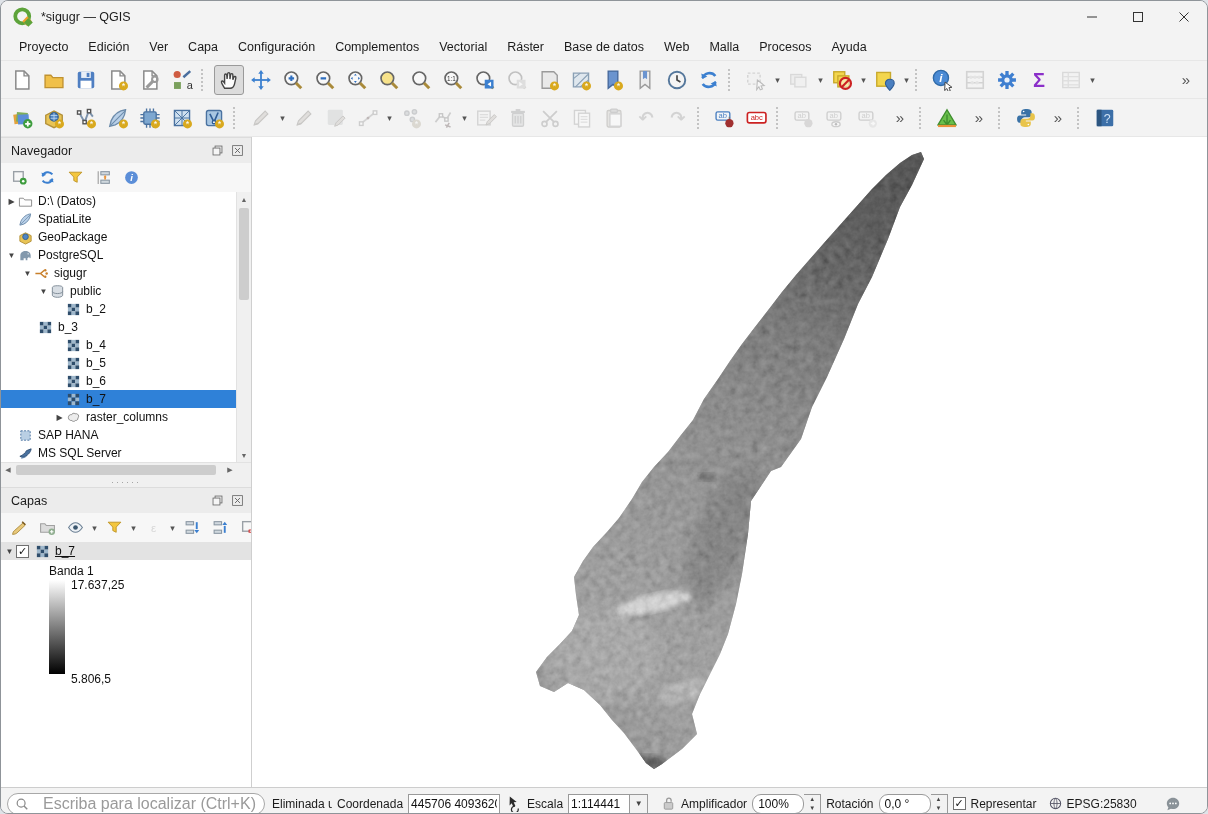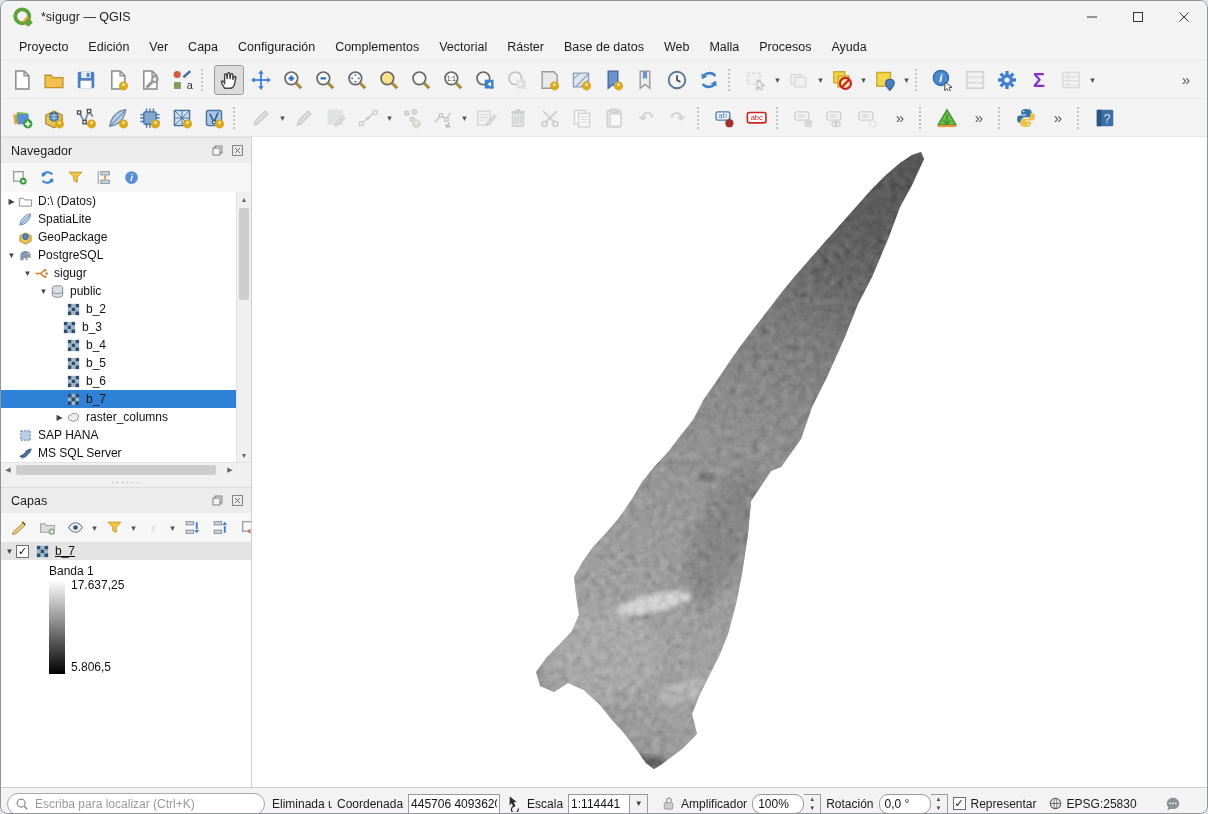--- a/index.html
+++ b/index.html
@@ -46,26 +46,26 @@
   .hs-arrow{position:absolute;top:0;bottom:0;width:14px;display:flex;align-items:center;justify-content:center;font-size:7px;color:#666;}
   .splitter{height:10px;display:flex;align-items:center;justify-content:center;color:#9a9a9a;font-size:9px;letter-spacing:2px;}
   .layers-content{flex:1;background:#fff;position:relative;font-size:12px;color:#111;}
   .layer-row{height:18px;display:flex;align-items:center;background:#e3e3e3;}
   .layer-row .expander{width:13px;font-size:8px;color:#444;text-align:center;margin-left:2px;}
   .cb{width:13px;height:13px;background:#fff;border:1px solid #707070;display:inline-flex;align-items:center;justify-content:center;font-size:11px;color:#111;box-sizing:border-box;}
   .layer-name{margin-left:5px;text-decoration:underline;}
   .band-label{position:absolute;left:48px;top:22px;}
   .ramp{position:absolute;left:48px;top:38px;width:16px;height:94px;background:linear-gradient(#ffffff,#000000);}
   .ramp-max{position:absolute;left:70px;top:36px;}
-  .ramp-min{position:absolute;left:70px;top:118px;}
+  .ramp-min{position:absolute;left:70px;top:130px;}
   .canvas{flex:1;background:#fff;border-left:1px solid #cfcfcf;position:relative;overflow:hidden;}
   
   .statusbar{height:31px;border-top:1px solid #cdcdcd;background:#f3f3f3;display:flex;align-items:center;padding:0 6px;font-size:12px;color:#1b1b1b;gap:5px;}
   .locator{width:258px;height:22px;border:1px solid #a8a8a8;border-radius:11px;background:#fff;display:flex;align-items:center;padding-left:7px;box-sizing:border-box;flex:0 0 auto;}
-  .locator input{border:none;outline:none;flex:1;font-size:12px;color:#333;background:transparent;margin-left:4px;font-family:inherit;}
+  .locator input{border:none;outline:none;flex:1;font-size:16px;color:#333;background:transparent;margin-left:12px;font-family:inherit;}
   .locator input::placeholder{color:#9a9a9a;}
   .st-msg{width:60px;overflow:hidden;white-space:nowrap;flex:0 0 auto;margin-left:2px;}
   .st-label{flex:0 0 auto;}
   .st-box{height:20px;border:1px solid #9a9a9a;background:#fff;font-size:12px;text-align:center;font-family:inherit;color:#111;box-sizing:border-box;}
   .coord{width:92px;}
   .combo{display:flex;flex:0 0 auto;}
   .combo input{width:62px;text-align:left;}
   .combo .dd-btn{width:18px;height:20px;border:1px solid #9a9a9a;border-left:none;background:#f2f2f2;display:flex;align-items:center;justify-content:center;font-size:8px;color:#444;box-sizing:border-box;}
   .spin{display:flex;flex:0 0 auto;}
   .spin input{width:52px;text-align:left;padding-left:5px;border-radius:9px;}
@@ -896,21 +896,21 @@
                   <rect x="2" y="6" width="4" height="4" fill="#9fb8cc"></rect>
                   <rect x="6" y="6" width="4" height="4" fill="#2e4d6b"></rect>
                   <rect x="10" y="6" width="4" height="4" fill="#9fb8cc"></rect>
                   <rect x="2" y="10" width="4" height="4" fill="#2e4d6b"></rect>
                   <rect x="6" y="10" width="4" height="4" fill="#9fb8cc"></rect>
                   <rect x="10" y="10" width="4" height="4" fill="#2e4d6b"></rect>
                 </svg>
               </span>
               <span class="tree-label">b_2</span>
             </div>
-            <div class="tree-row" style="padding-left:48px">
+            <div class="tree-row" style="padding-left:24px">
               <span class="expander"></span>
               <span class="icon">
                 <svg viewBox="0 0 16 16" width="15" height="15">
                   <rect x="2" y="2" width="4" height="4" fill="#2e4d6b"></rect>
                   <rect x="10" y="2" width="4" height="4" fill="#2e4d6b"></rect>
                   <rect x="6" y="2" width="4" height="4" fill="#9fb8cc"></rect>
                   <rect x="2" y="6" width="4" height="4" fill="#9fb8cc"></rect>
                   <rect x="6" y="6" width="4" height="4" fill="#2e4d6b"></rect>
                   <rect x="10" y="6" width="4" height="4" fill="#9fb8cc"></rect>
                   <rect x="2" y="10" width="4" height="4" fill="#2e4d6b"></rect>

